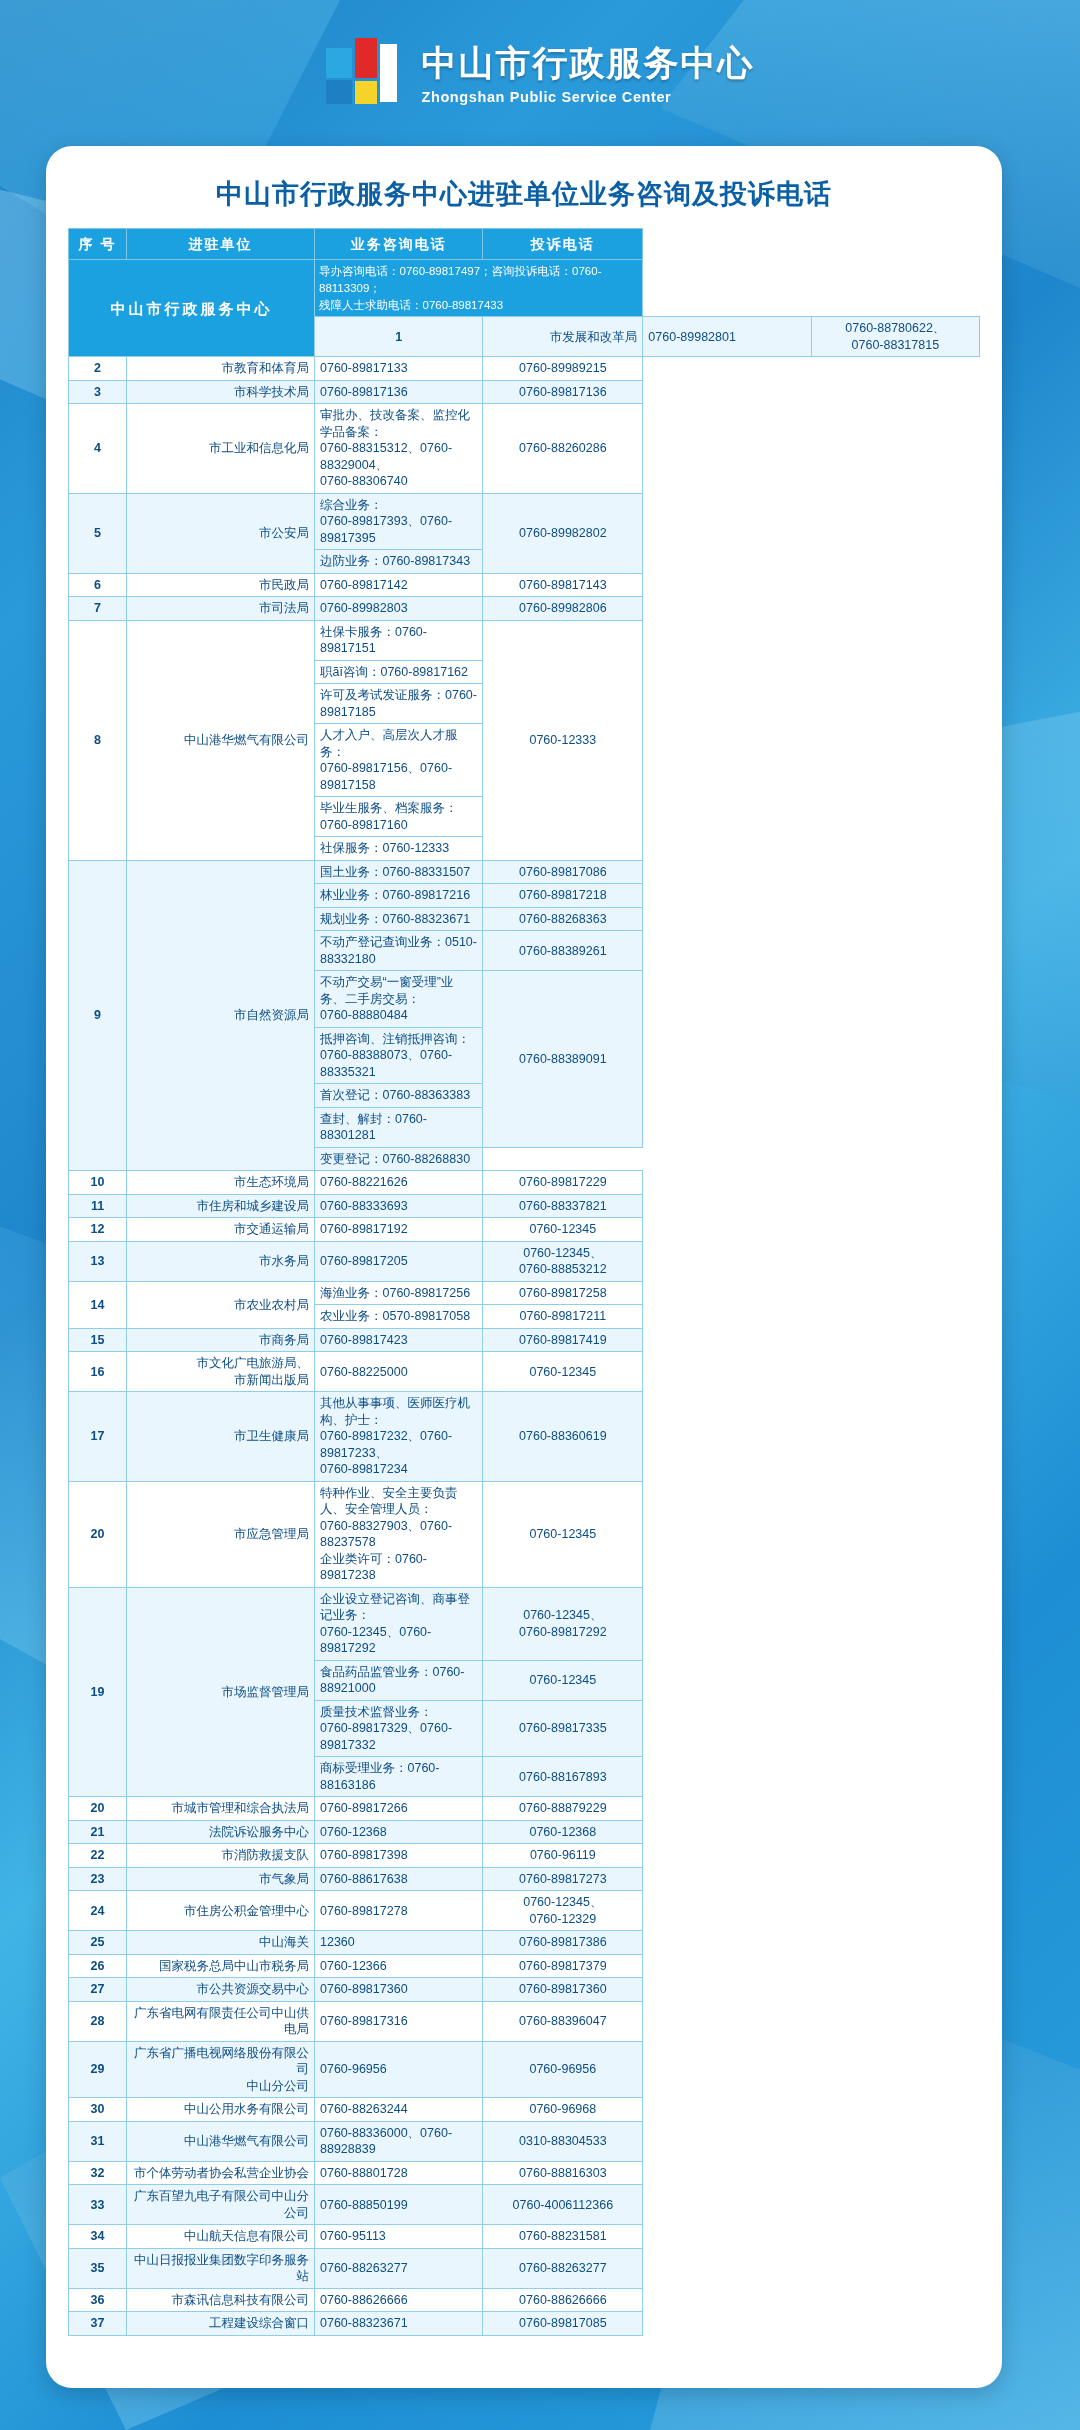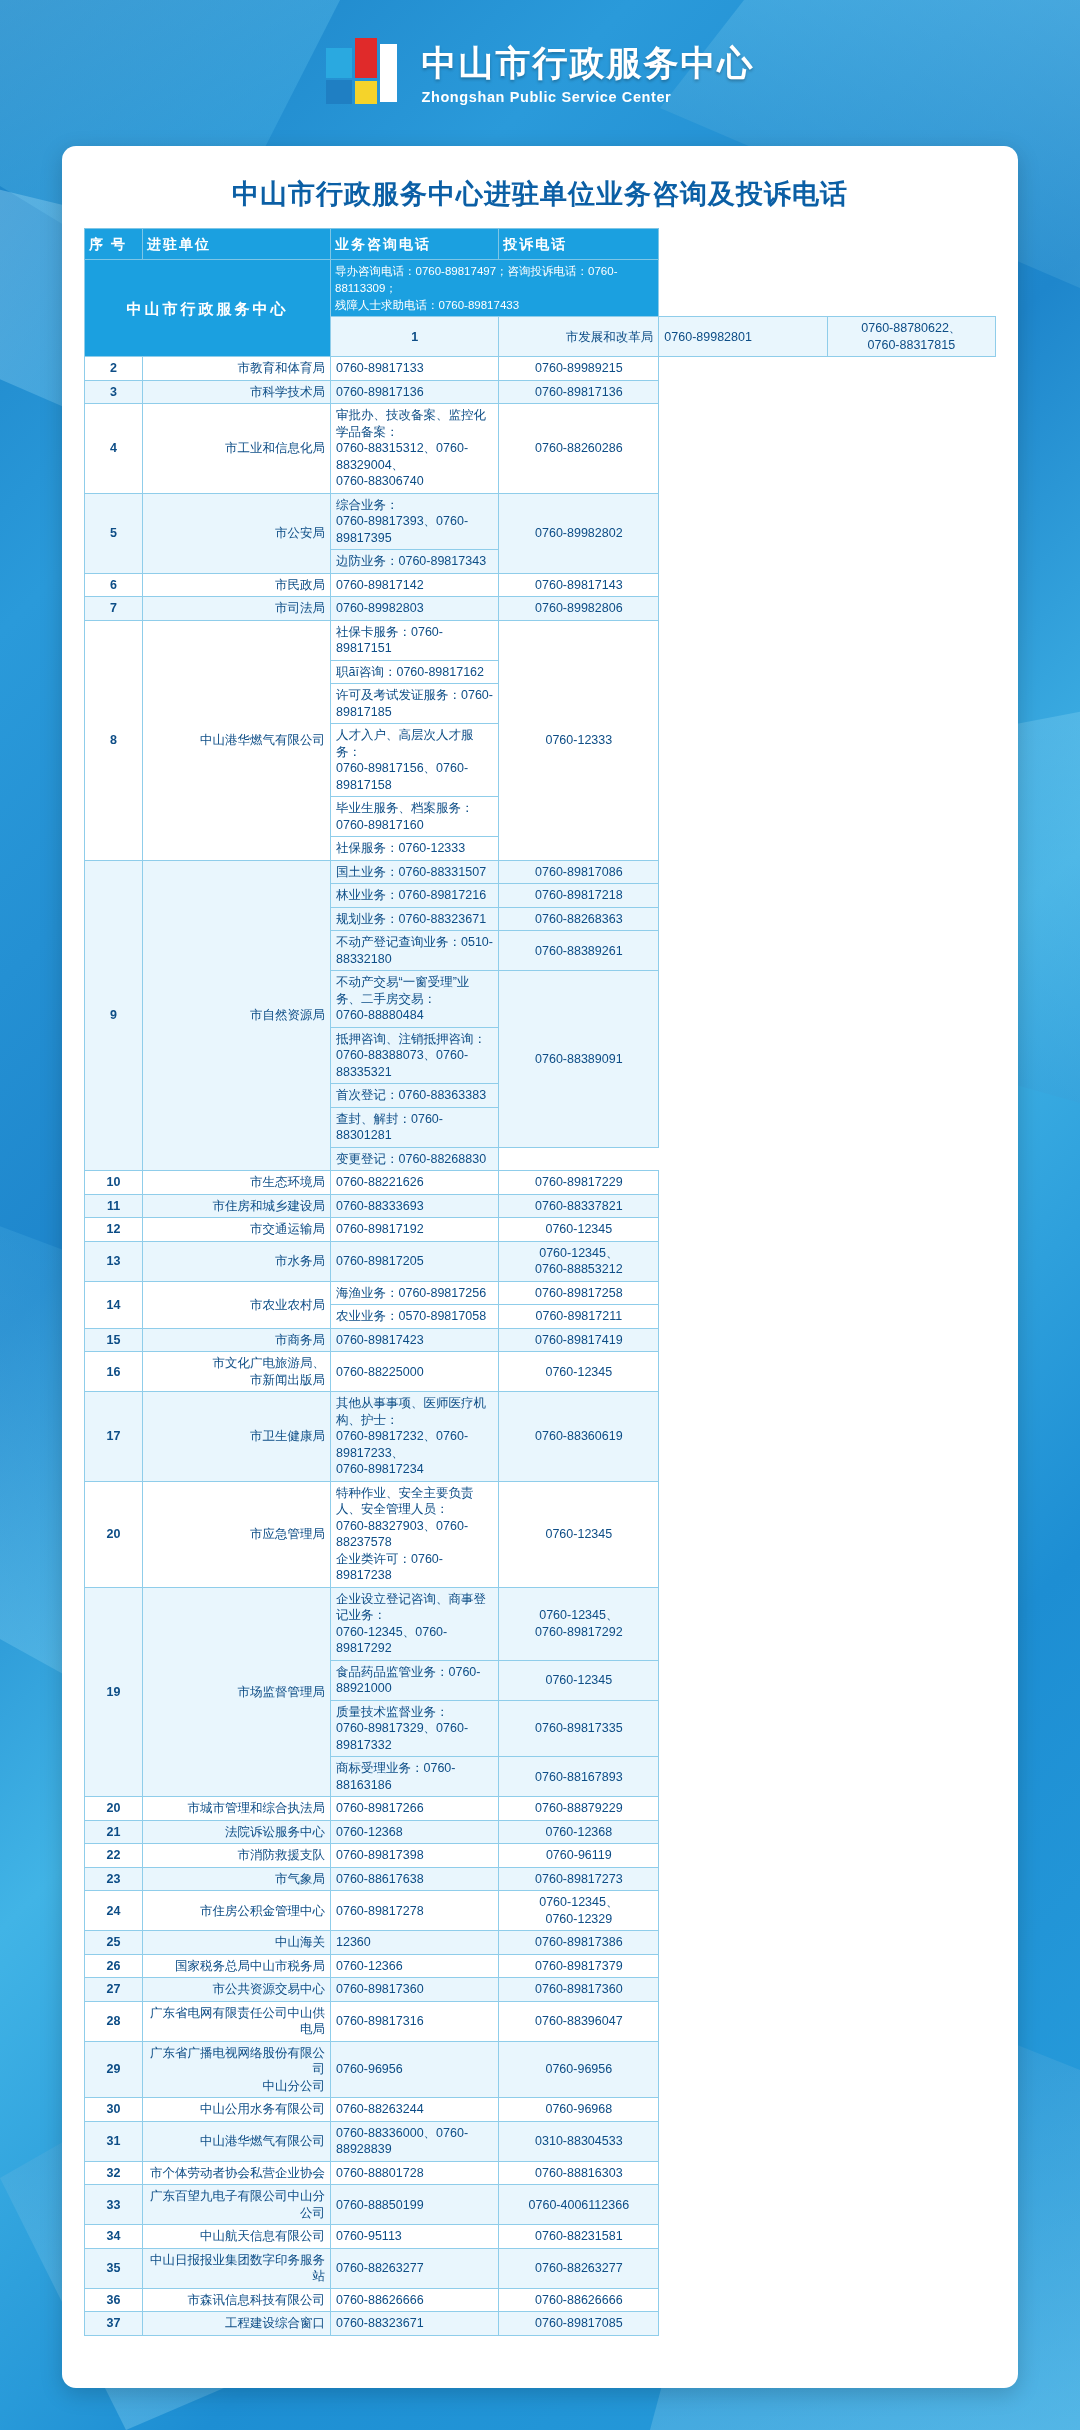--- a/index.html
+++ b/index.html
@@ -57,24 +57,24 @@
     color:#ffffff; text-shadow:0 2px 3px rgba(0,0,0,.25);
     line-height:1.05;
   }
   .logo-en {
     font-size:14.5px; letter-spacing:.6px; color:#ffffff;
     margin-top:8px; font-weight:bold;
   }
 
   
   .card {
-    position:absolute; top:146px; left:62px;
+    position:absolute; top:146px; left:46px;
     width:956px; height:2242px;
     background:#ffffff;
-    border-radius:14px;
+    border-radius:26px;
     box-shadow:0 6px 22px rgba(0,0,0,.18);
     padding:22px 22px 20px 22px;
   }
   .card-title {
     text-align:center;
     font-family:"DejaVu Serif", serif;
     font-weight:bold;
     font-size:27px;
     color:#0b5fa5;
     letter-spacing:1px;
@@ -106,21 +106,21 @@
   .banner .banner-left { font-size:15px; letter-spacing:3px; }
   .banner .banner-right {
     font-size:11.5px; font-weight:normal; text-align:left;
     line-height:1.45; padding-left:4px;
   }
   thead.cols th {
     background:#1ba0e0;
     color:#ffffff;
     font-weight:bold;
     font-size:14px;
-    text-align:left;
+    text-align:center;
     padding:6px 4px;
     border-color:#7ec6e6;
     letter-spacing:2px;
   }
   tbody tr.r-odd  td { background:#e9f6fd; }
   tbody tr.r-even td { background:#ffffff; }
   td.c-no    { text-align:center; width:56px; font-weight:bold; }
   td.c-unit  { text-align:right; width:186px; }
   td.c-biz   { text-align:left; padding-left:8px; }
   td.c-comp  { text-align:center; width:158px; }

